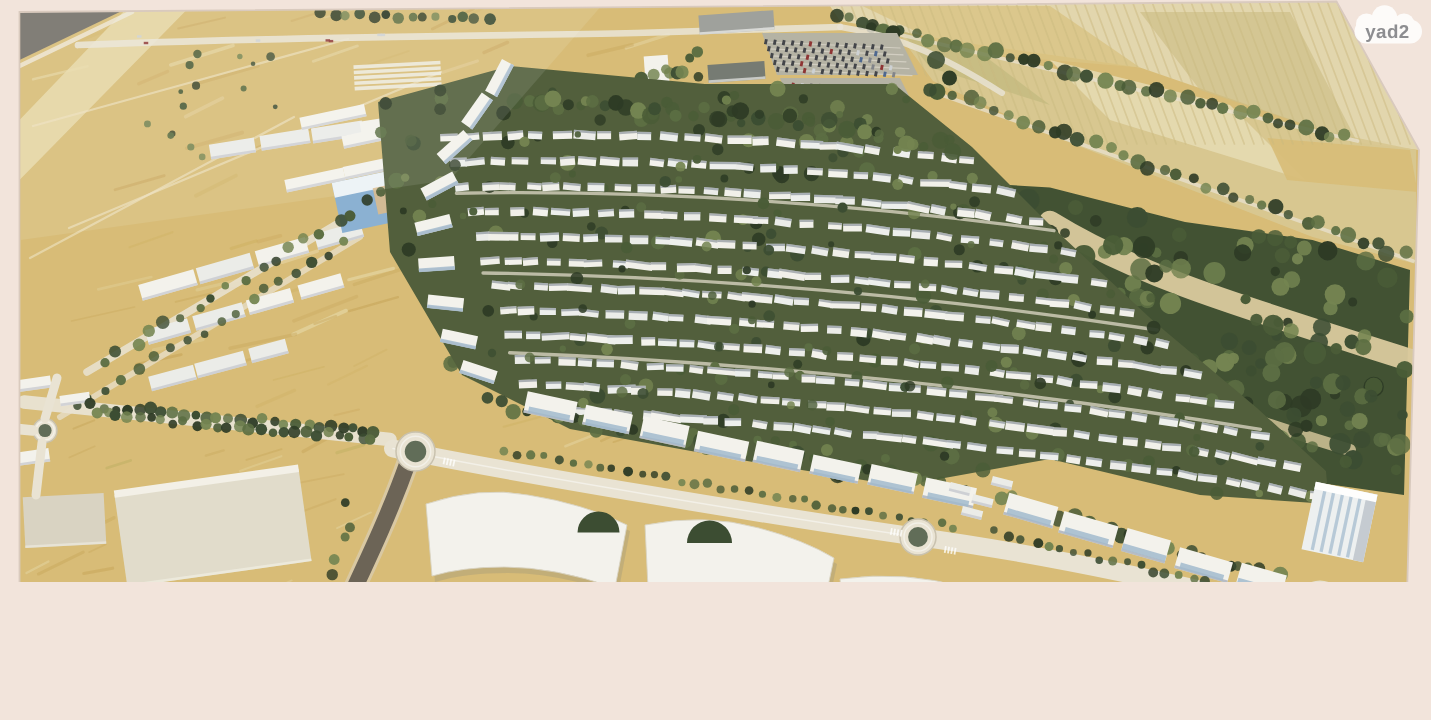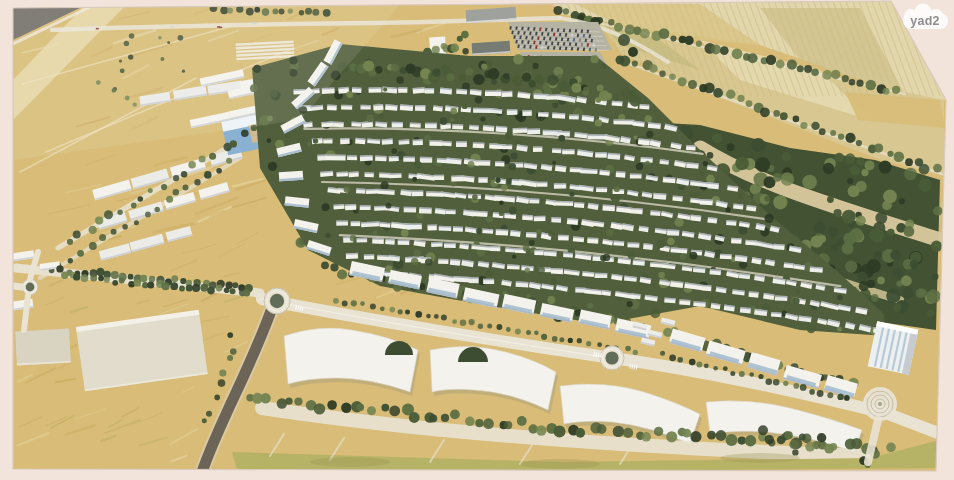--- a/index.html
+++ b/index.html
@@ -1,17 +1,17 @@
 <!DOCTYPE html>
 <html style="--paper: #f2e4db; --gold: #d7ba72; --gold_dark: #c6a254; --gold_pale: #e8d9a8; --olive: #b5b060; --road: #e9e3d3; --road_shade: #cfc8b4; --road_dark: #665d50; --asphalt: #6e6a62; --tree1: #24321c; --tree2: #33452a; --tree3: #42552f; --tree4: #55683b; --tree5: #6e7f4a; --forest: #394a2b; --sand: #d9c89b; --white: #f4f3ee; --white2: #ebece9; --shade: #b9bdc6; --glass: #9db7cc; --blue_roof: #86aed2; --gray_roof: #9b9d99; --gray_dark: #70756e; --ridge: #5d6a79; --stripe: #c9b87c; --tint1: #d9c27f; --tint2: #cdbd84; --tint3: #e7dcb4; --tint4: #b9b274; --ag_base: #e2d5ab; --ag_base2: #d7c68e; --green_center: #5a6752; --car: #3a3d42; --mall_shadow: #8a8878; --grass_line: #e6e0c8; --courtyard: #d9b98a; --logo_bg: #ffffff; --logo_text: #8d8d90;"><head>
 <meta charset="utf-8">
 <style>
   html,body{margin:0;padding:0;}
   body{background:var(--paper,#f2e4db);font-family:"Liberation Sans",sans-serif;}
-  .stage{position:relative;width:954px;height:480px;overflow:hidden;background:var(--paper,#f2e4db);}
+  .stage{position:relative;width:954px;height:388px;overflow:hidden;background:var(--paper,#f2e4db);}
   .stage svg{position:absolute;inset:0;display:block;}
   .logo-text{font-family:"Liberation Sans",sans-serif;font-size:12.5px;font-weight:700;
              fill:var(--logo_text,#8d8d90);letter-spacing:.3px;}
 </style>
 </head>
 <body>
 
 <div class="stage">
   <svg viewBox="0 0 954 480" width="954" height="480">
     <defs>

